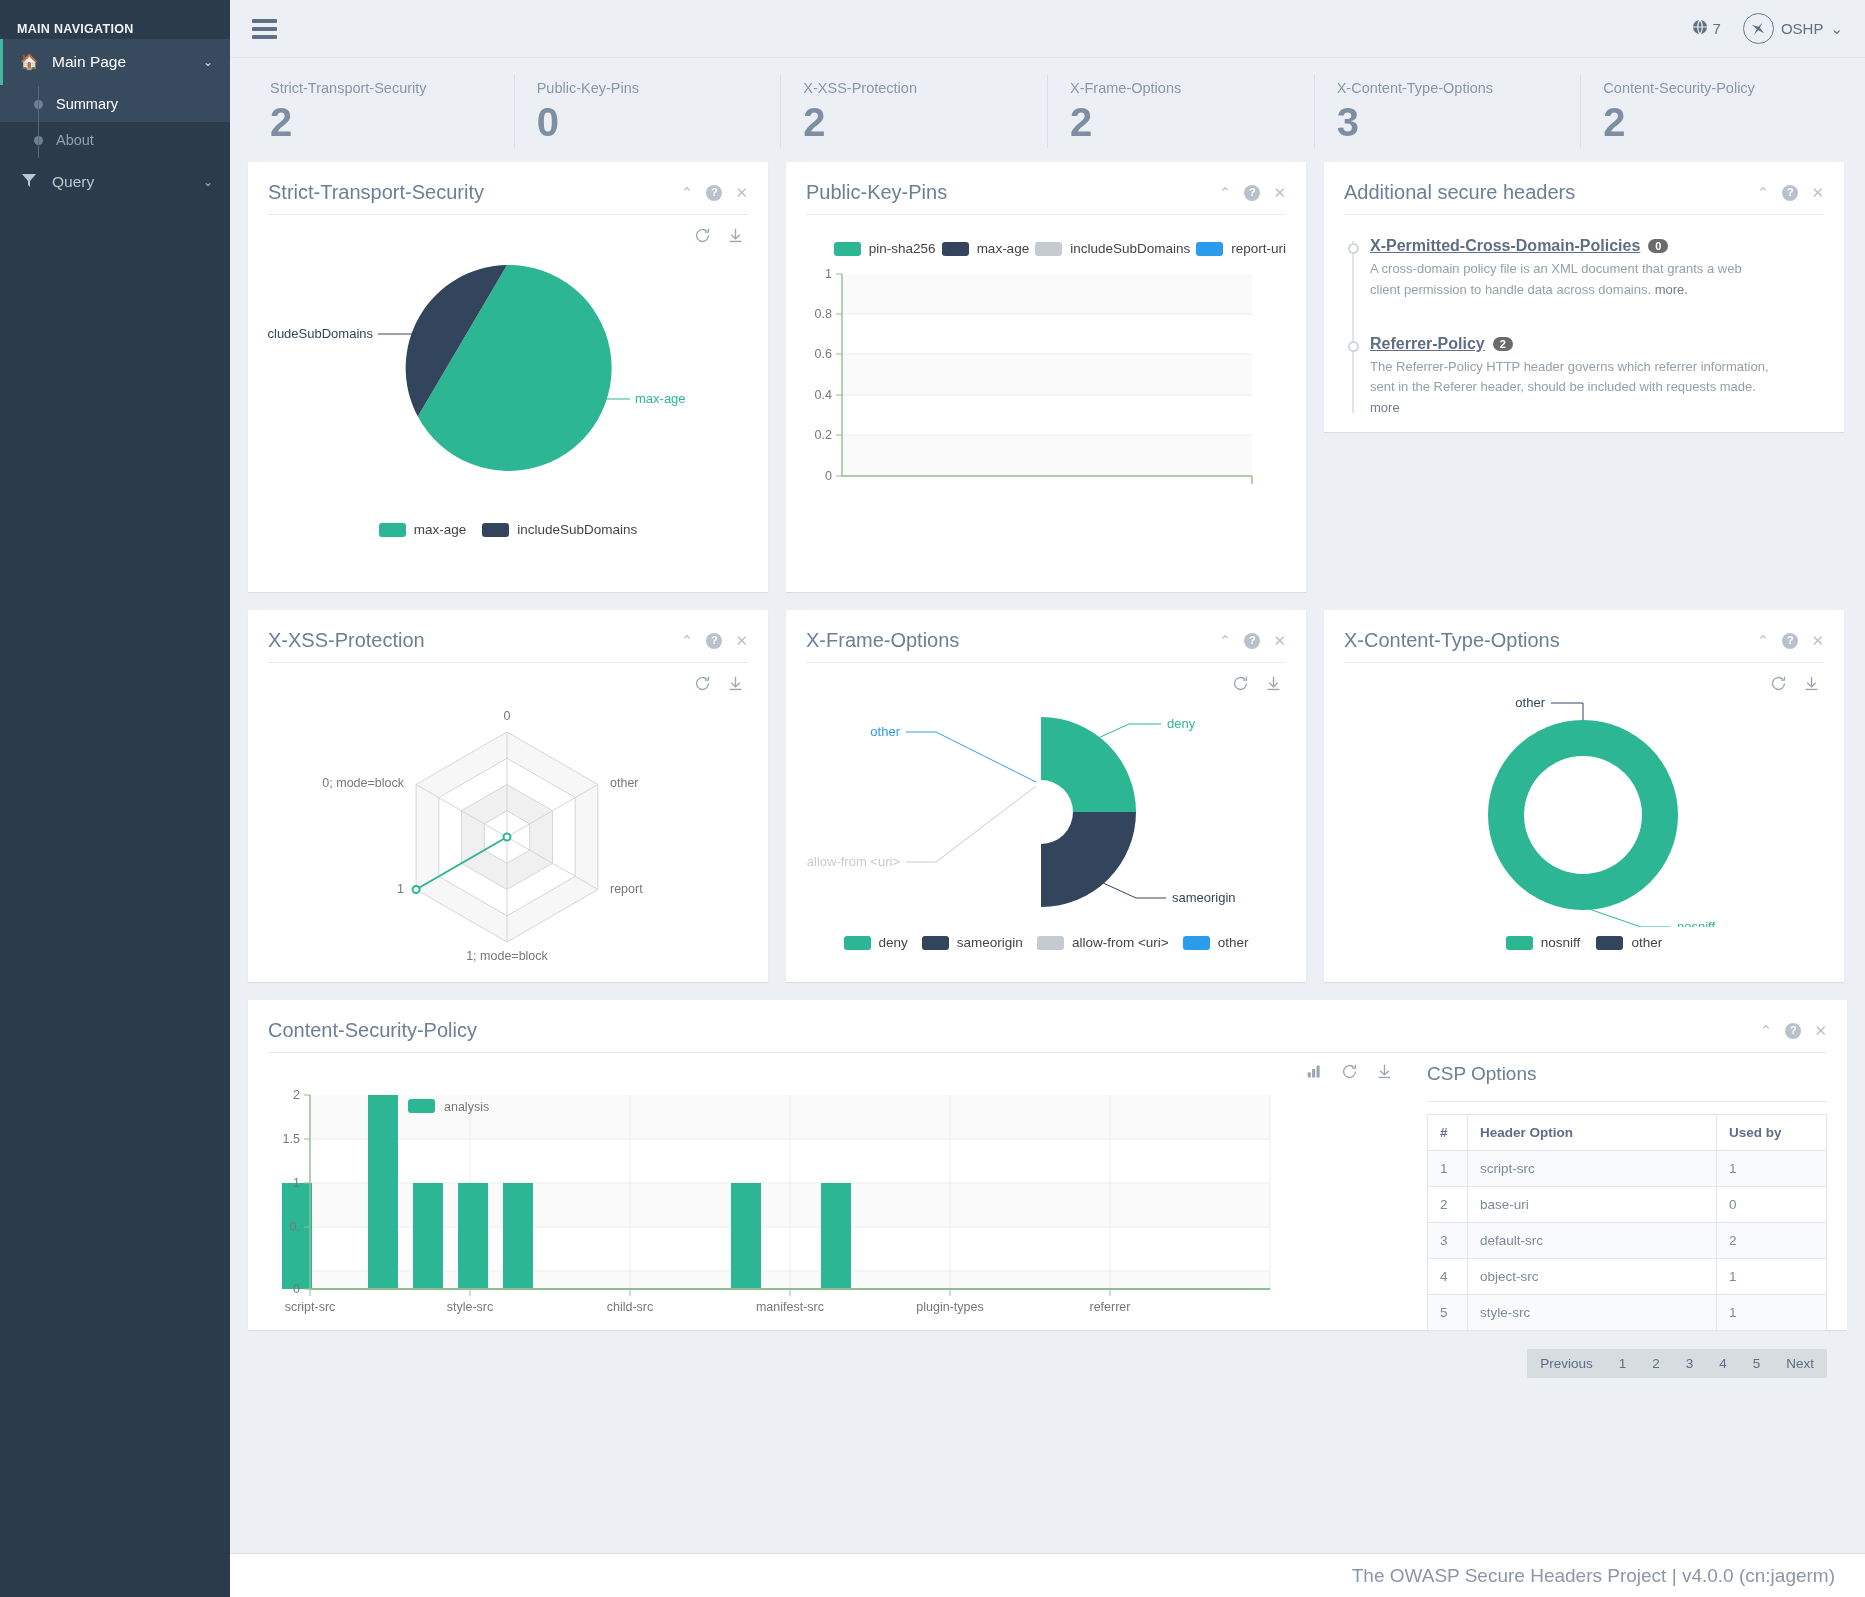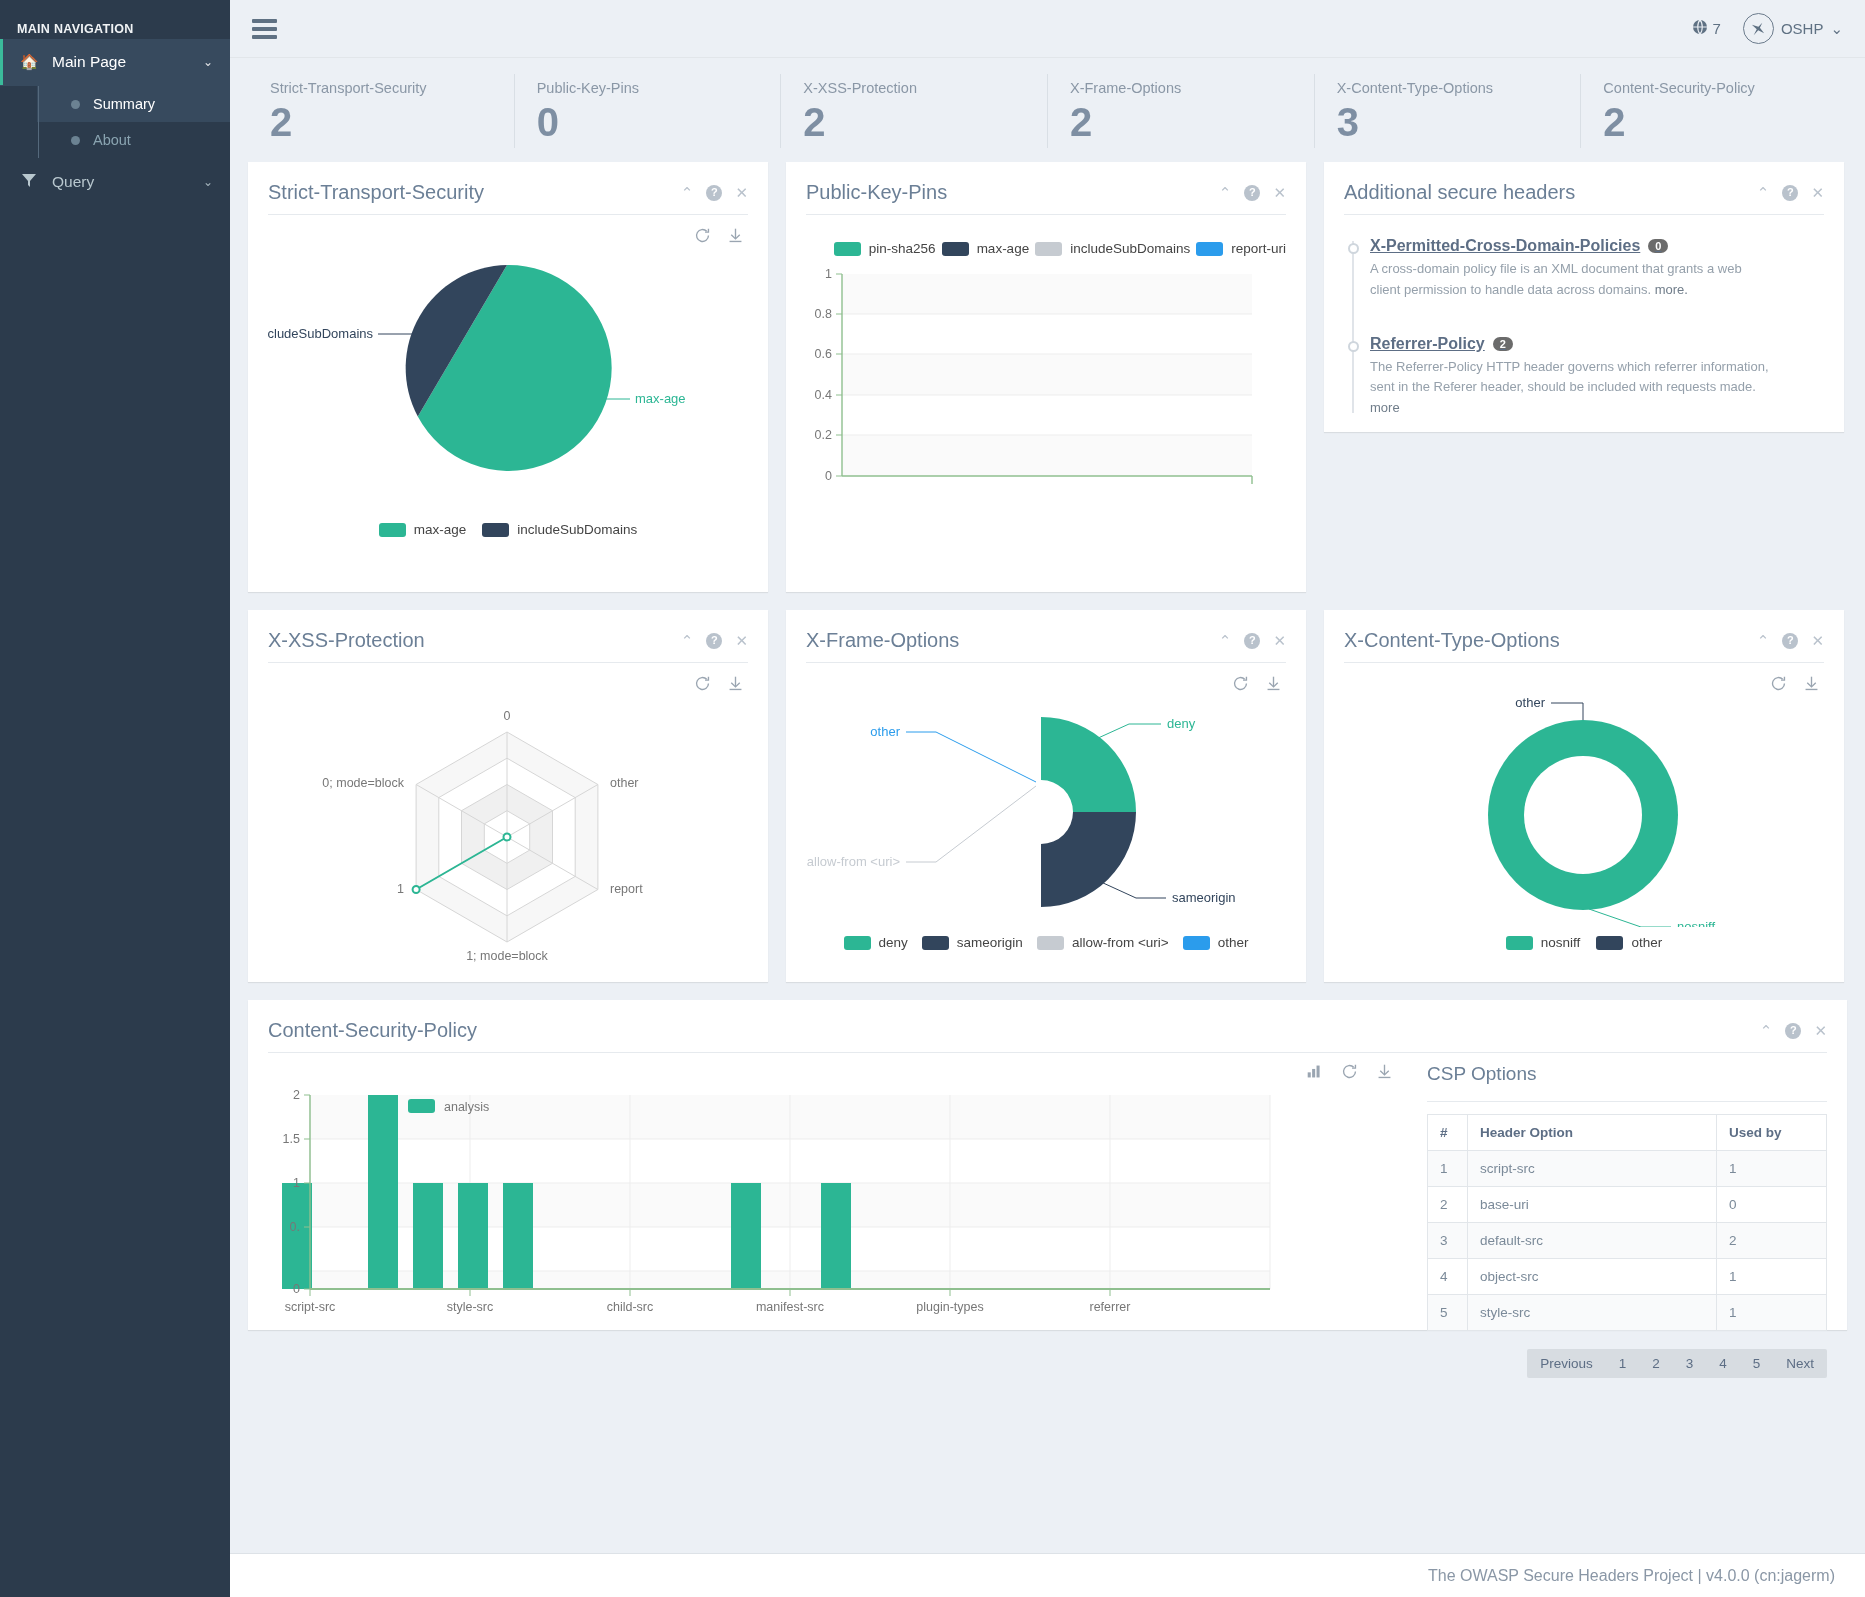--- a/index.html
+++ b/index.html
@@ -35,21 +35,21 @@
     padding: 22px 17px 3px 17px; letter-spacing: .3px;
   }
   .nav-item {
     display: flex; align-items: center; gap: 14px;
     padding: 14px 17px; font-size: 15.5px; color: #b8c7ce;
     border-left: 3px solid transparent; cursor: pointer; position: relative;
   }
   .nav-item.active { background: #374a5e; color: #fff; border-left-color: #3bbb9b; }
   .nav-item .chev { margin-left: auto; font-size: 12px; opacity: .85; }
   .nav-icon { width: 18px; display: inline-block; text-align: center; font-size: 15px; }
-  .subnav { background: #2c3b4c; border-top: 1px solid #374a5e; padding-left: 37px; }
+  .subnav { background: #2c3b4c; border-top: 1px solid #374a5e; }
   .subnav-item {
     display: flex; align-items: center; gap: 13px;
     padding: 10px 17px 10px 34px; font-size: 14.5px; color: #8aa4b1; cursor: pointer;
   }
   .subnav-item.active { background: #374a5e; color: #ffffff; }
   .bullet {
     width: 9px; height: 9px; border-radius: 50%;
     background: #6b8292; display: inline-block; flex: none;
   }
   .subnav-rail { position: relative; }
@@ -133,21 +133,21 @@
   }
   .csp-table td { padding: 10px 12px; color: #7b8a99; border: 1px solid #e2e6ea; }
   .csp-table tbody tr:nth-child(odd) { background: #f9fafb; }
   .pager { display: flex; justify-content: flex-end; margin-top: 18px; }
   .pager-inner { display: flex; background: #d7dce1; border-radius: 2px; overflow: hidden; justify-content: flex-end; }
   .pager-inner div { padding: 7px 13px; font-size: 13.5px; color: #5d6e85; cursor: pointer; }
 
   #footer {
     background: #fff; border-top: 1px solid #dde2e7; height: 44px;
     display: flex; align-items: center; justify-content: flex-end;
-    padding-right: 30px; font-size: 16px; color: #8a97a6;
+    padding-right: 30px; font-size: 19px; color: #8a97a6;
   }
 
   .axis-label { font-size: 12.5px; fill: #777; font-family: "Liberation Sans", sans-serif; }
   .pie-label { font-size: 13px; font-family: "Liberation Sans", sans-serif; }
 </style>
 </head>
 <body>
 
 <div id="sidebar">
 

